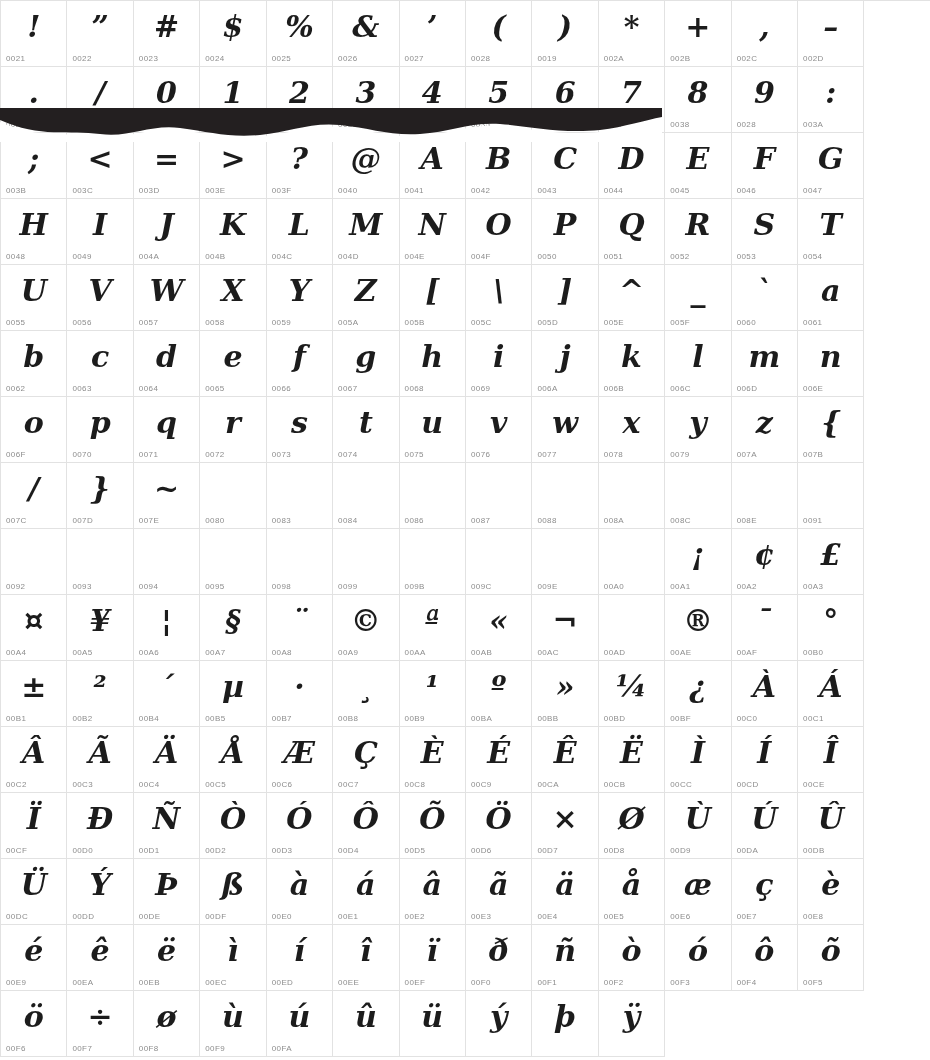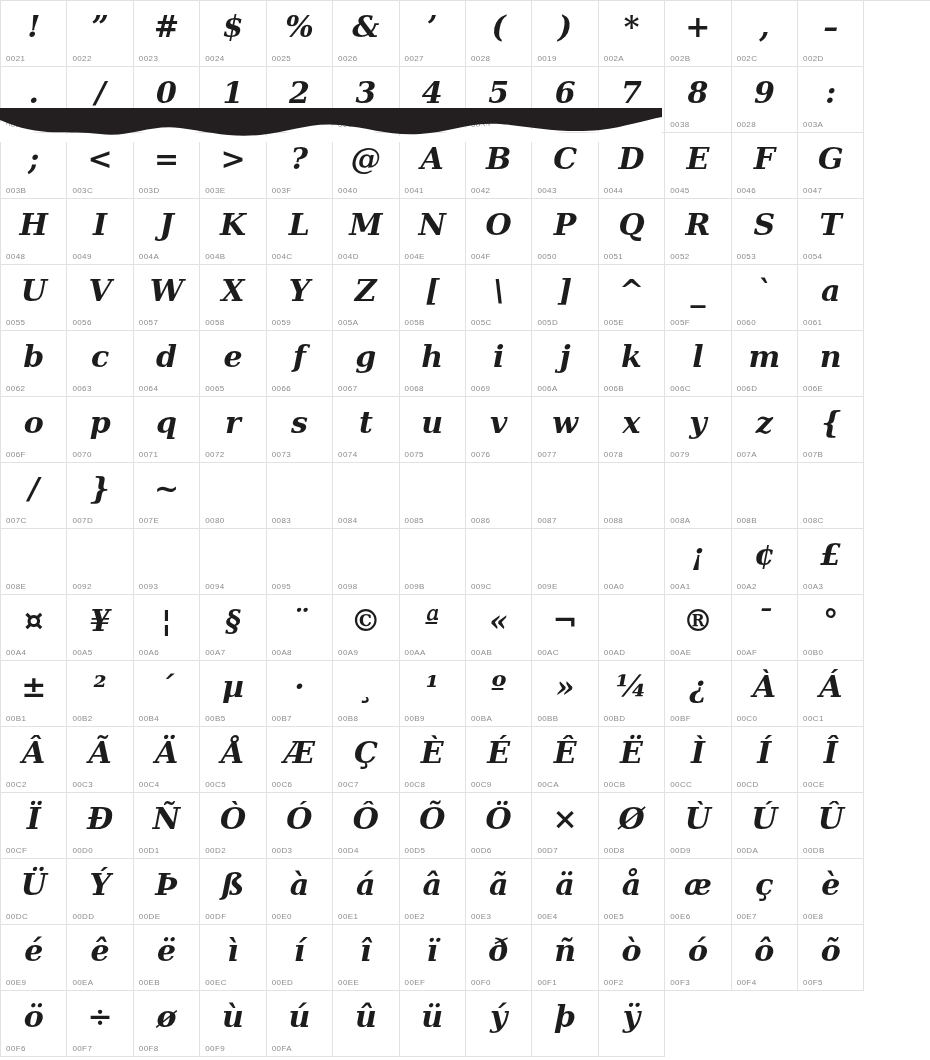--- a/index.html
+++ b/index.html
@@ -465,69 +465,69 @@
       <div class="cell empty">
         <div class="glyph"></div>
         <div class="code">0083</div>
       </div>
       <div class="cell empty">
         <div class="glyph"></div>
         <div class="code">0084</div>
       </div>
       <div class="cell empty">
         <div class="glyph"></div>
-        <div class="code">0085</div>
-      </div>
-      <div class="cell empty">
-        <div class="glyph"></div>
         <div class="code">0086</div>
       </div>
       <div class="cell empty">
         <div class="glyph"></div>
         <div class="code">0087</div>
       </div>
       <div class="cell empty">
         <div class="glyph"></div>
         <div class="code">0088</div>
       </div>
       <div class="cell empty">
         <div class="glyph"></div>
         <div class="code">008A</div>
       </div>
       <div class="cell empty">
         <div class="glyph"></div>
-        <div class="code">008B</div>
-      </div>
-      <div class="cell empty">
-        <div class="glyph"></div>
         <div class="code">008C</div>
       </div>
       <div class="cell empty">
         <div class="glyph"></div>
         <div class="code">008E</div>
       </div>
       <div class="cell empty">
         <div class="glyph"></div>
+        <div class="code">0091</div>
+      </div>
+      <div class="cell empty">
+        <div class="glyph"></div>
         <div class="code">0092</div>
       </div>
       <div class="cell empty">
         <div class="glyph"></div>
         <div class="code">0093</div>
       </div>
       <div class="cell empty">
         <div class="glyph"></div>
         <div class="code">0094</div>
       </div>
       <div class="cell empty">
         <div class="glyph"></div>
         <div class="code">0095</div>
       </div>
       <div class="cell empty">
         <div class="glyph"></div>
         <div class="code">0098</div>
+      </div>
+      <div class="cell empty">
+        <div class="glyph"></div>
+        <div class="code">0099</div>
       </div>
       <div class="cell empty">
         <div class="glyph"></div>
         <div class="code">009B</div>
       </div>
       <div class="cell empty">
         <div class="glyph"></div>
         <div class="code">009C</div>
       </div>
       <div class="cell empty">

